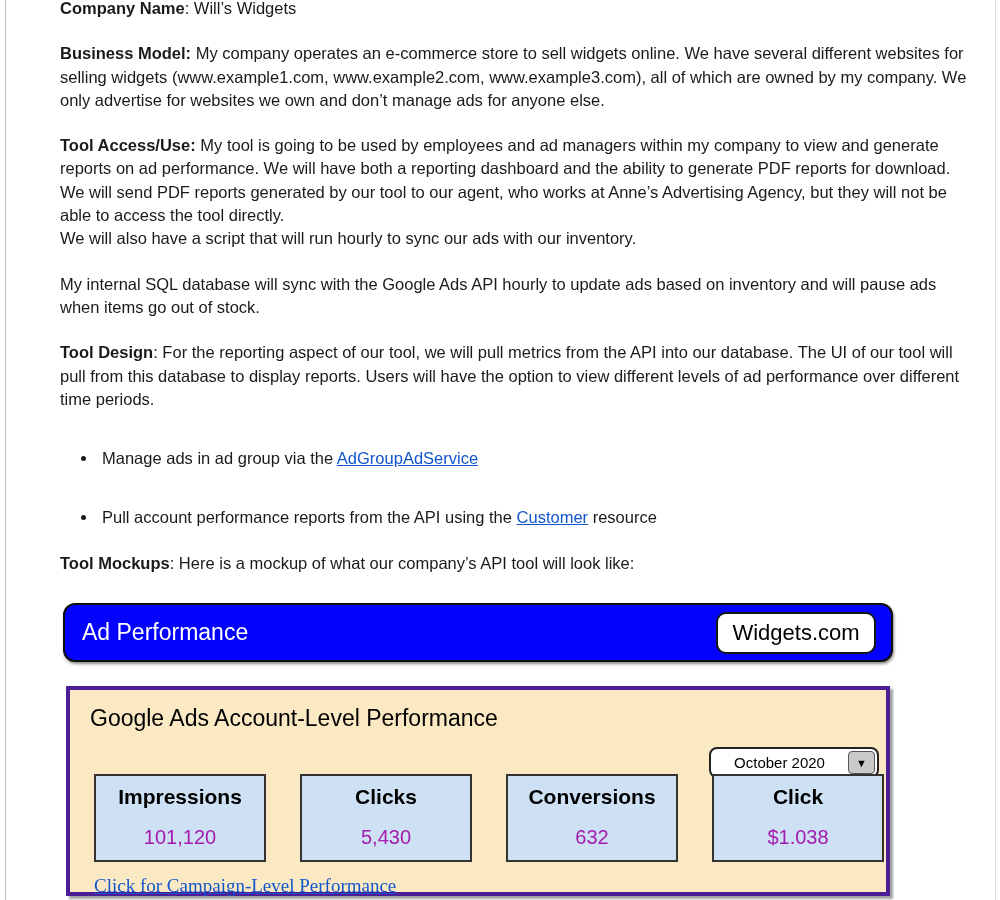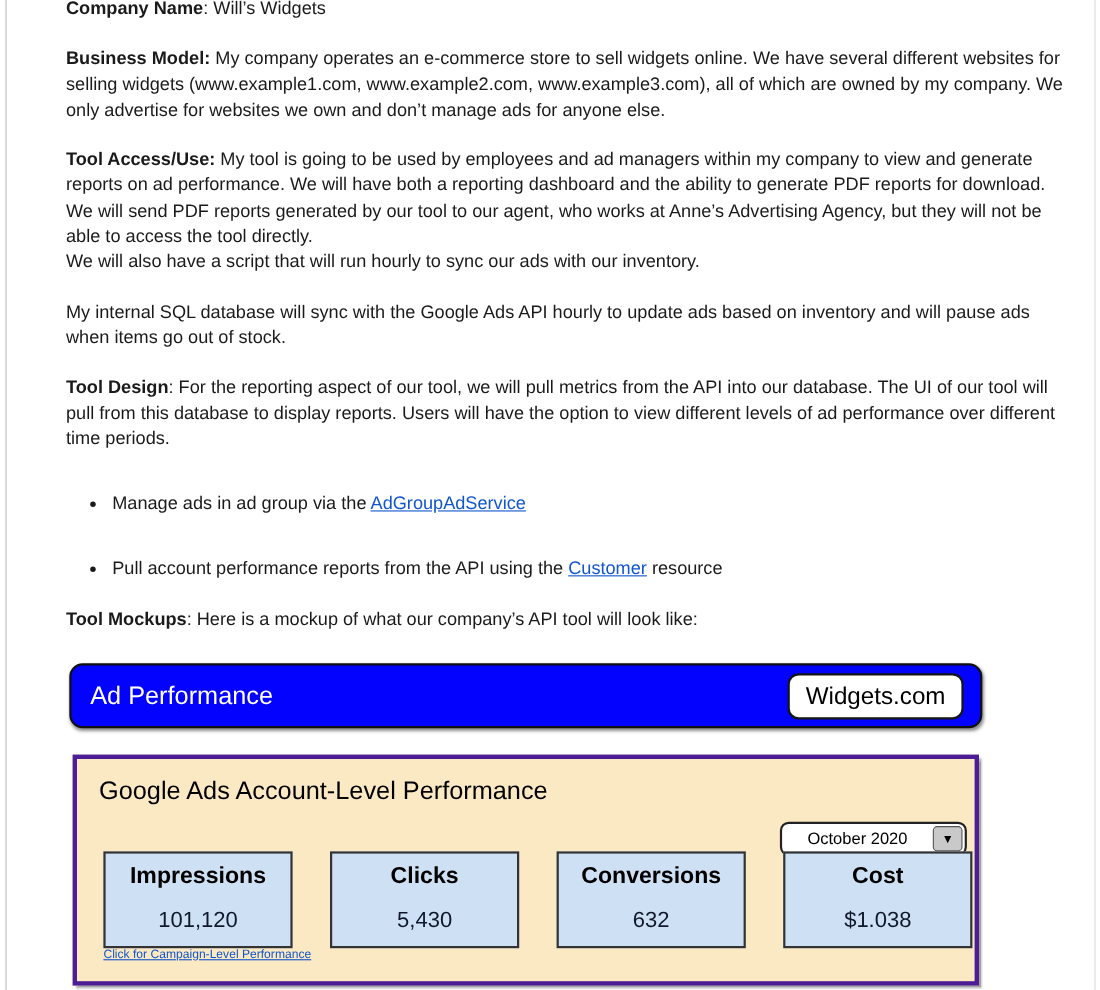--- a/index.html
+++ b/index.html
@@ -58,24 +58,24 @@
     font-size:11px;color:#000;
   }
   .metrics{position:absolute;left:0;right:0;top:84px;display:flex;gap:34px;padding-left:24px;border-radius:23px;}
   .metric{
     box-sizing:border-box;flex:none;width:172px;height:88px;
     background:var(--metric-blue,#cee0f3);border:2px solid #333;
     display:flex;flex-direction:column;justify-content:space-between;
     padding:9px 0 11px 0;text-align:center;
   }
   .metric-label{font-weight:bold;font-size:21px;color:#000;}
-  .metric-value{font-size:20px;color:#0f172a;}
+  .metric-value{font-size:20px;color:#a21caf;}
   .panel-link{
-    position:absolute;left:24px;top:172px;font-size:11px;
-    color:var(--link-blue,#1155cc);text-decoration:underline;cursor:pointer;
+    position:absolute;left:24px;top:185px;font-size:19px;
+    color:var(--link-blue,#1155cc);text-decoration:underline;cursor:pointer;font-family:Liberation Serif, serif;
   }
 </style>
 </head>
 <body>
 
 <div class="screen">
   <div class="page-edge left"></div>
   <div class="page-edge right"></div>
 
   <div class="content">
@@ -118,21 +118,21 @@
         </div>
         <div class="metric">
           <div class="metric-label">Clicks</div>
           <div class="metric-value">5,430</div>
         </div>
         <div class="metric">
           <div class="metric-label">Conversions</div>
           <div class="metric-value">632</div>
         </div>
         <div class="metric">
-          <div class="metric-label">Cost</div>
+          <div class="metric-label">Click</div>
           <div class="metric-value">$1.038</div>
         </div>
       </div>
 
       <a class="panel-link">Click for Campaign-Level Performance</a>
     </div>
 
   </div>
 </div>
 

